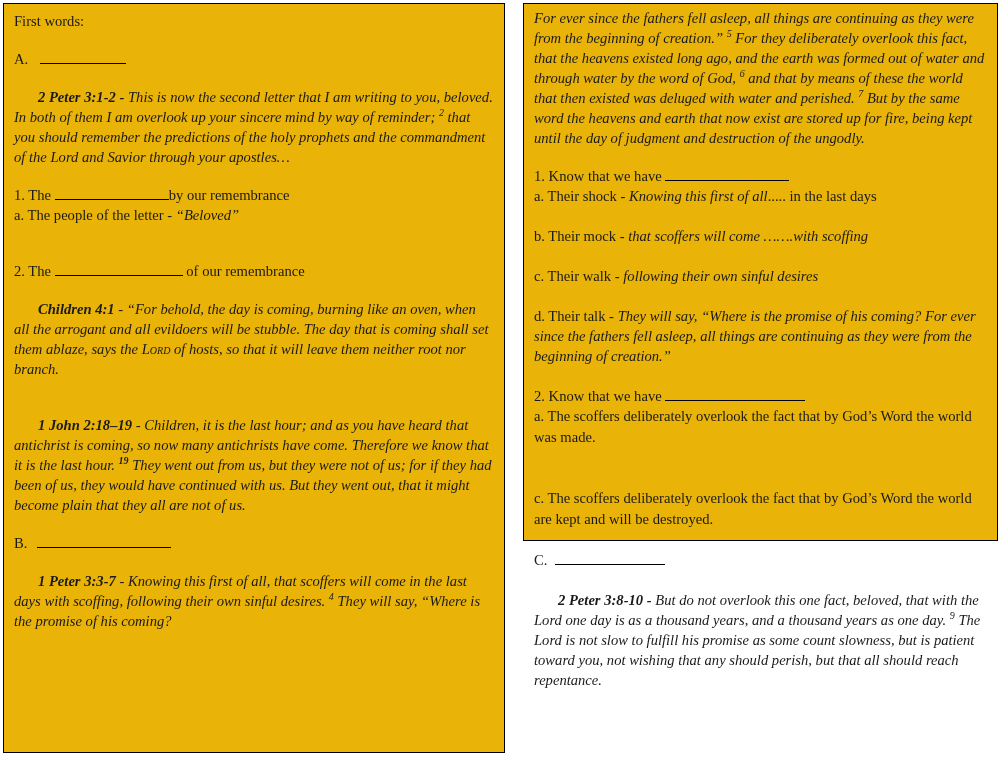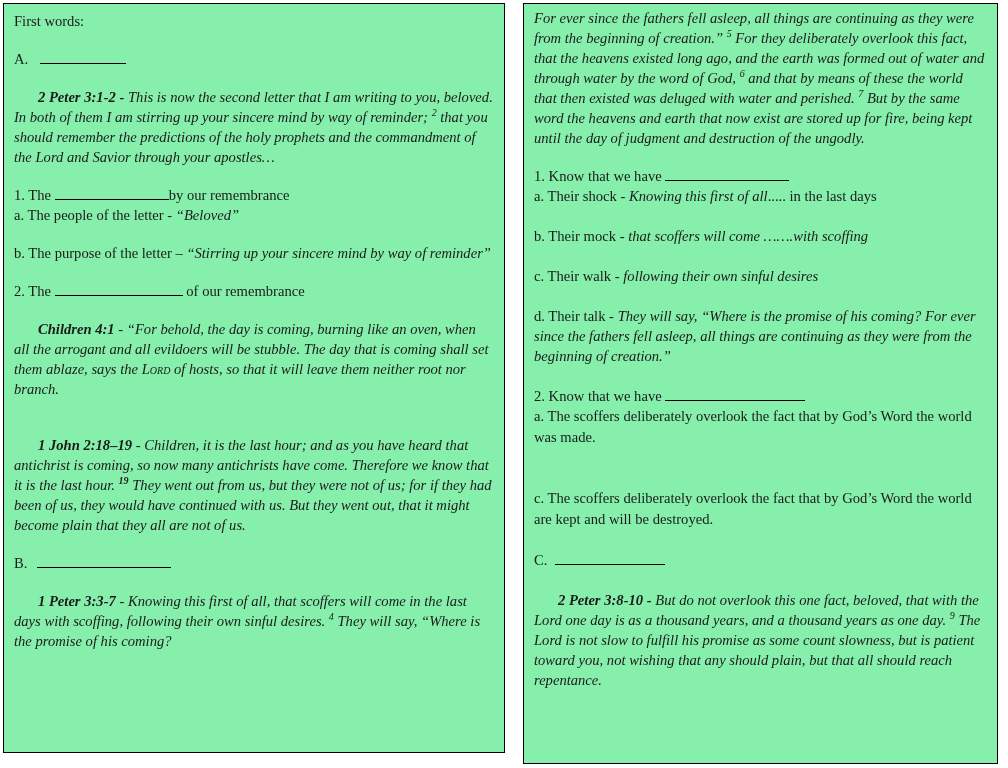--- a/index.html
+++ b/index.html
@@ -1,20 +1,20 @@
 <!DOCTYPE html>
 <html><head>
 <meta charset="utf-8">
 <style>
   html, body { margin: 0; padding: 0; background: #ffffff; }
   body { width: 1008px; height: 768px; position: relative; overflow: hidden;
          font-family: "Liberation Serif", "DejaVu Serif", serif; color: #1a1a1a; }
-  .box { position: absolute; border: 1px solid #000; box-sizing: border-box; background: #86efac; }
+  .box { position: absolute; border: 1px solid #000; box-sizing: border-box; background: #eab308; }
   #left { left: 3px; top: 3px; width: 502px; height: 750px; padding: 7px 10px 0 10px; }
-  #right { left: 523px; top: 3px; width: 475px; height: 761px; padding: 4px 10px 0 10px; }
+  #right { left: 523px; top: 3px; width: 475px; height: 538px; padding: 4px 10px 0 10px; }
   .p { margin: 0; font-size: 14.6px; line-height: 20px; }
   .it { font-style: italic; }
   .b { font-weight: bold; font-style: italic; margin-left: 24px; }
   .blank { display: inline-block; border-bottom: 1px solid #000; height: 13px; vertical-align: baseline; }
   .gap { height: 18px; }
   .gap2 { height: 20px; }
   sup { font-size: 10px; vertical-align: super; line-height: 0; }
   .sc { font-variant: small-caps; }
 </style>
 </head>
@@ -22,33 +22,30 @@
 
 <div class="box" id="left">
   <p class="p">First words:</p>
   <div class="gap"></div>
   <p class="p">
     <span>A.</span>
     <span class="blank" style="width:86px;margin-left:8px"></span>
   </p>
   <div class="gap"></div>
   <p class="p it">
-    <span class="b">2 Peter 3:1-2 -</span><span> This is now the second letter that I am writing to you, beloved. In both of them I am stirring up your sincere mind by way of reminder; </span><sup>2</sup><span> that you should remember the predictions of the holy prophets and the commandment of the Lord and Savior through your apostles…</span>
+    <span class="b">2 Peter 3:1-2 -</span><span> This is now the second letter that I am writing to you, beloved. In both of them I am overlook up your sincere mind by way of reminder; </span><sup>2</sup><span> that you should remember the predictions of the holy prophets and the commandment of the Lord and Savior through your apostles…</span>
   </p>
   <div class="gap"></div>
   <p class="p">
     <span>1. The </span><span class="blank" style="width:114px"></span><span>by our remembrance</span>
   </p>
   <p class="p">
     <span>a. The people of the letter  - </span><span class="it">“Beloved”</span>
   </p>
   <div class="gap"></div>
-  <p class="p">
-    <span>b. The purpose of the letter  – </span><span class="it">“Stirring up your sincere mind by way of reminder”</span>
-  </p>
   <div class="gap"></div>
   <p class="p">
     <span>2. The </span><span class="blank" style="width:128px"></span><span> of our remembrance</span>
   </p>
   <div class="gap"></div>
   <p class="p it">
     <span class="b">Children 4:1</span><span>  - “For behold, the day is coming, burning like an oven, when all the arrogant and all evildoers will be stubble. The day that is coming shall set them ablaze, says the </span><span class="sc">Lord</span><span> of hosts, so that it will leave them neither root nor branch.</span>
   </p>
   <div class="gap"></div>
   <div class="gap"></div>
@@ -97,15 +94,15 @@
   <div class="gap2"></div>
   <div class="gap2"></div>
   <p class="p" style="line-height:21px">c. The  scoffers deliberately overlook the  fact that by God’s Word the world are kept and will be destroyed.</p>
   <div class="gap2"></div>
   <p class="p">
     <span>C.</span>
     <span class="blank" style="width:110px;margin-left:4px"></span>
   </p>
   <div class="gap2"></div>
   <p class="p it">
-    <span class="b">2 Peter 3:8-10 -</span><span> But do not overlook this one fact, beloved, that with the Lord one day is as a thousand years,  and a thousand years as one day. </span><sup>9</sup><span> The Lord is not slow to fulfill his promise as some count slowness,  but is patient toward you,  not wishing that any should plain,  but that all should reach repentance.</span>
+    <span class="b">2 Peter 3:8-10 -</span><span> But do not overlook this one fact, beloved, that with the Lord one day is as a thousand years,  and a thousand years as one day. </span><sup>9</sup><span> The Lord is not slow to fulfill his promise as some count slowness,  but is patient toward you,  not wishing that any should perish,  but that all should reach repentance.</span>
   </p>
 </div>
 
 </body></html>

